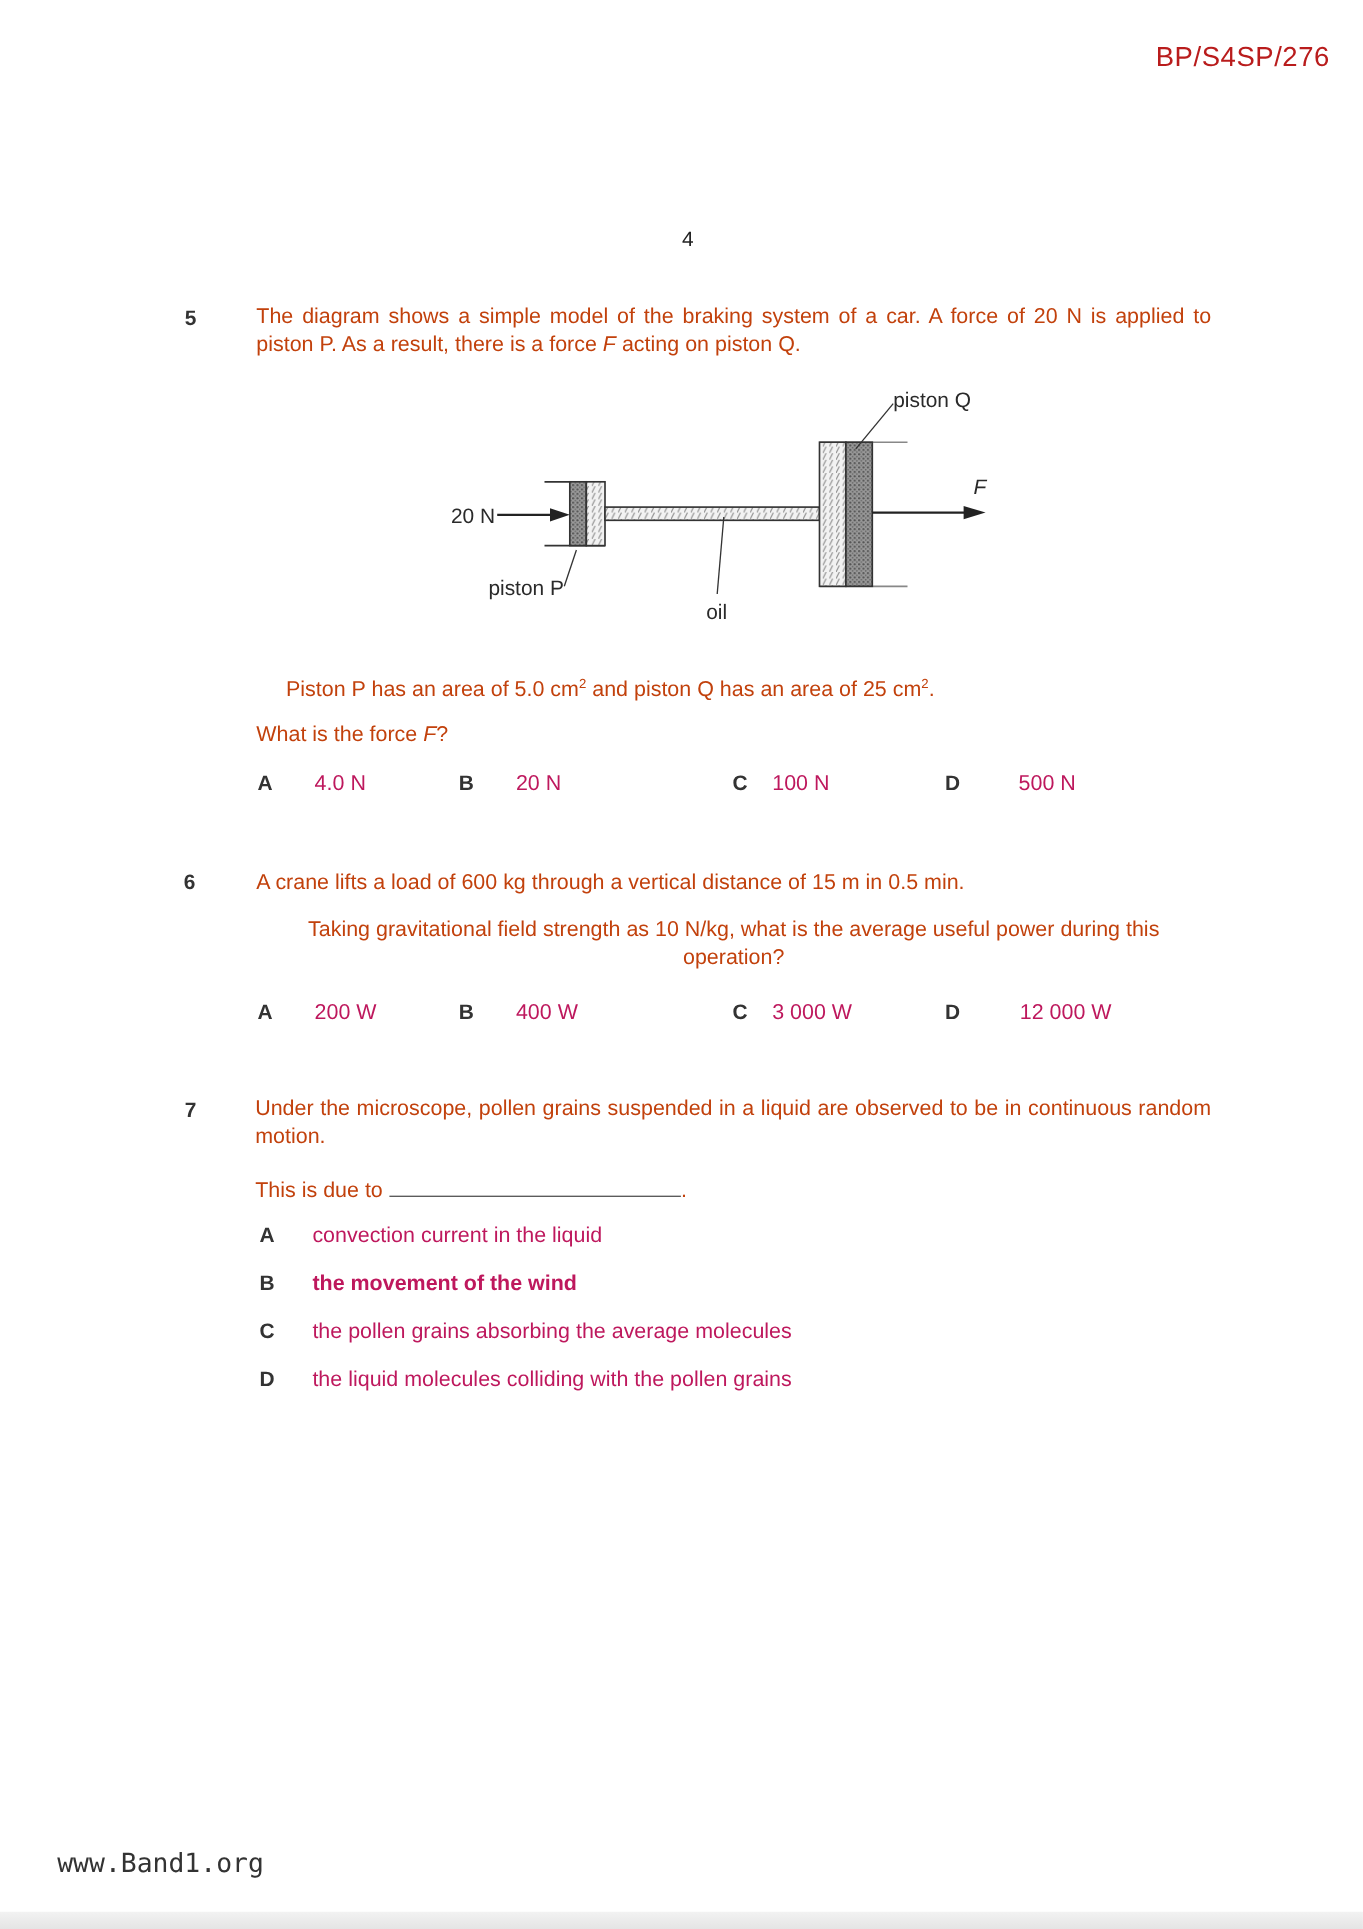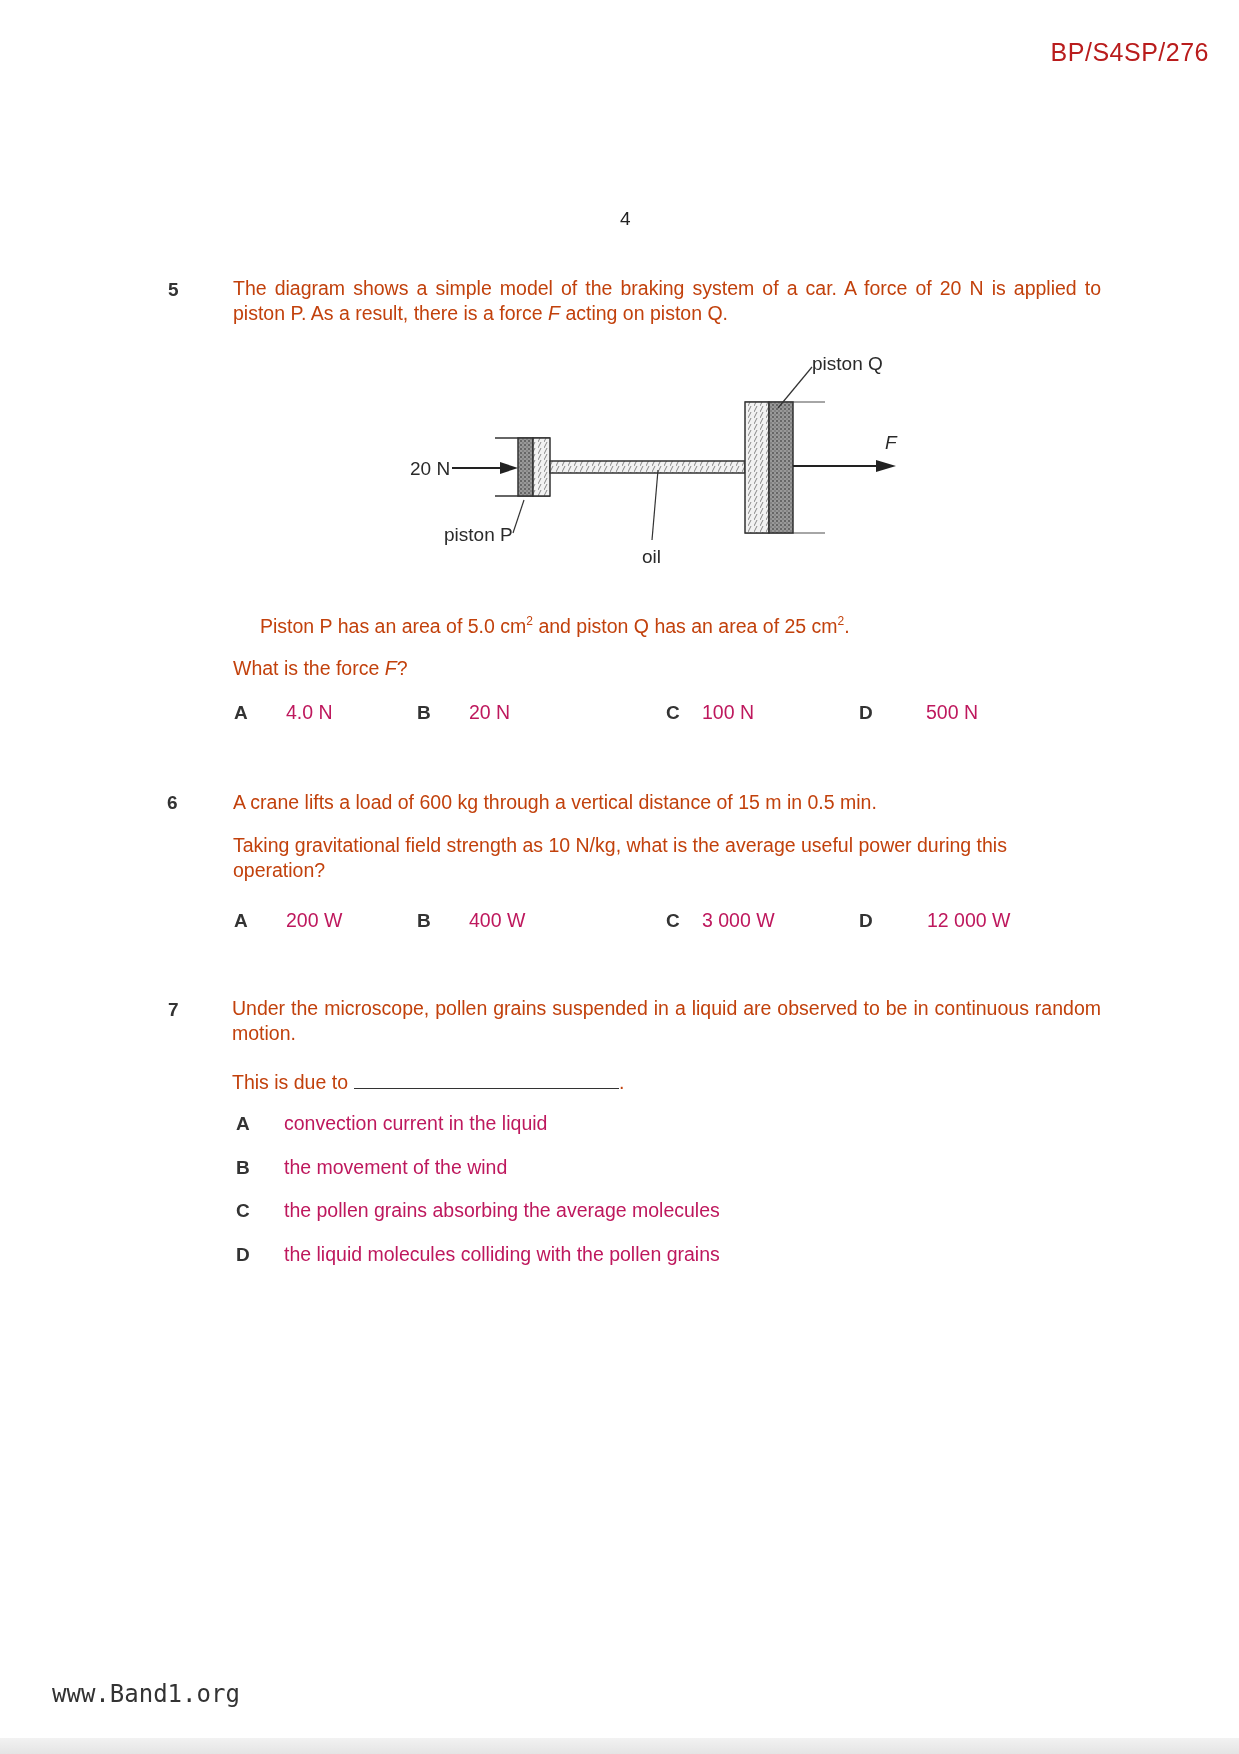--- a/index.html
+++ b/index.html
@@ -93,21 +93,21 @@
   <div class="abs opt-letter" style="left:417px; top:702px;">B</div>
   <div class="abs opt-val" style="left:469px; top:701px;">20 N</div>
   <div class="abs opt-letter" style="left:666px; top:702px;">C</div>
   <div class="abs opt-val" style="left:702px; top:701px;">100 N</div>
   <div class="abs opt-letter" style="left:859px; top:702px;">D</div>
   <div class="abs opt-val" style="left:926px; top:701px;">500 N</div>
 </div>
 
 <div class="abs qnum" style="left:167px; top:792px;">6</div>
 <div class="abs txt" style="left:233px; top:790px;">A crane lifts a load of 600 kg through a vertical distance of 15 m in 0.5 min.</div>
-<div class="abs txt" style="left:233px; top:833px; width:868px;">Taking gravitational field strength as 10 N/kg, what is the average useful power during this operation?</div>
+<div class="abs txt" style="left:233px; top:833px; width:868px;text-align:center;">Taking gravitational field strength as 10 N/kg, what is the average useful power during this operation?</div>
 
 <div>
   <div class="abs opt-letter" style="left:234px; top:910px;">A</div>
   <div class="abs opt-val" style="left:286px; top:909px;">200 W</div>
   <div class="abs opt-letter" style="left:417px; top:910px;">B</div>
   <div class="abs opt-val" style="left:469px; top:909px;">400 W</div>
   <div class="abs opt-letter" style="left:666px; top:910px;">C</div>
   <div class="abs opt-val" style="left:702px; top:909px;">3 000 W</div>
   <div class="abs opt-letter" style="left:859px; top:910px;">D</div>
   <div class="abs opt-val" style="left:927px; top:909px;">12 000 W</div>
@@ -116,21 +116,21 @@
 <div class="abs qnum" style="left:168px; top:999px;">7</div>
 <div class="abs txt justify" style="left:232px; top:996px; width:869px;">Under the microscope, pollen grains suspended in a liquid are observed to be in continuous random motion.</div>
 <div class="abs txt" style="left:232px; top:1070px;">
   <span>This is due to</span><span class="blank"></span><span>.</span>
 </div>
 
 <div>
   <div class="abs opt-letter" style="left:236px; top:1113px;">A</div>
   <div class="abs opt-val" style="left:284px; top:1112px;">convection current in the liquid</div>
   <div class="abs opt-letter" style="left:236px; top:1157px;">B</div>
-  <div class="abs opt-val" style="left:284px; top:1156px;">the movement of the wind</div>
+  <div class="abs opt-val" style="left:284px; top:1156px;font-weight:bold;">the movement of the wind</div>
   <div class="abs opt-letter" style="left:236px; top:1200px;">C</div>
   <div class="abs opt-val" style="left:284px; top:1199px;">the pollen grains absorbing the average molecules</div>
   <div class="abs opt-letter" style="left:236px; top:1244px;">D</div>
   <div class="abs opt-val" style="left:284px; top:1243px;">the liquid molecules colliding with the pollen grains</div>
 </div>
 
 <div class="abs footer">www.Band1.org</div>
 <div class="abs bottom-strip"></div>
 
 </body></html>

